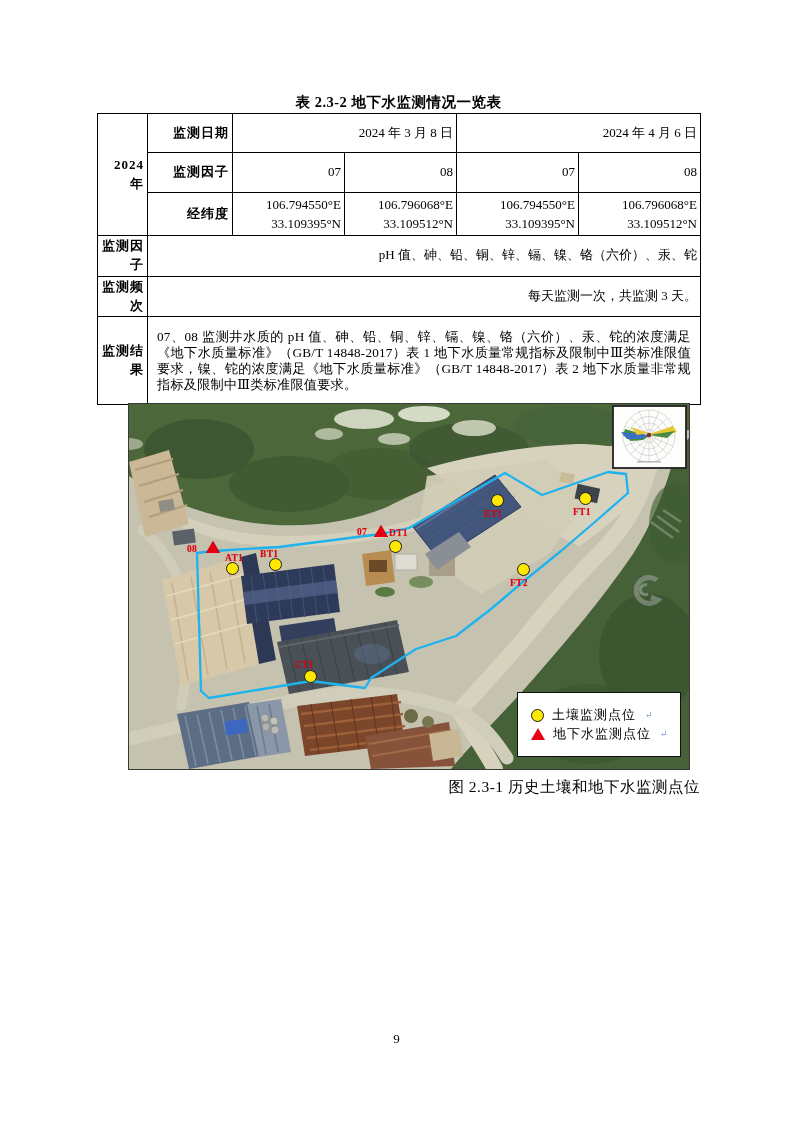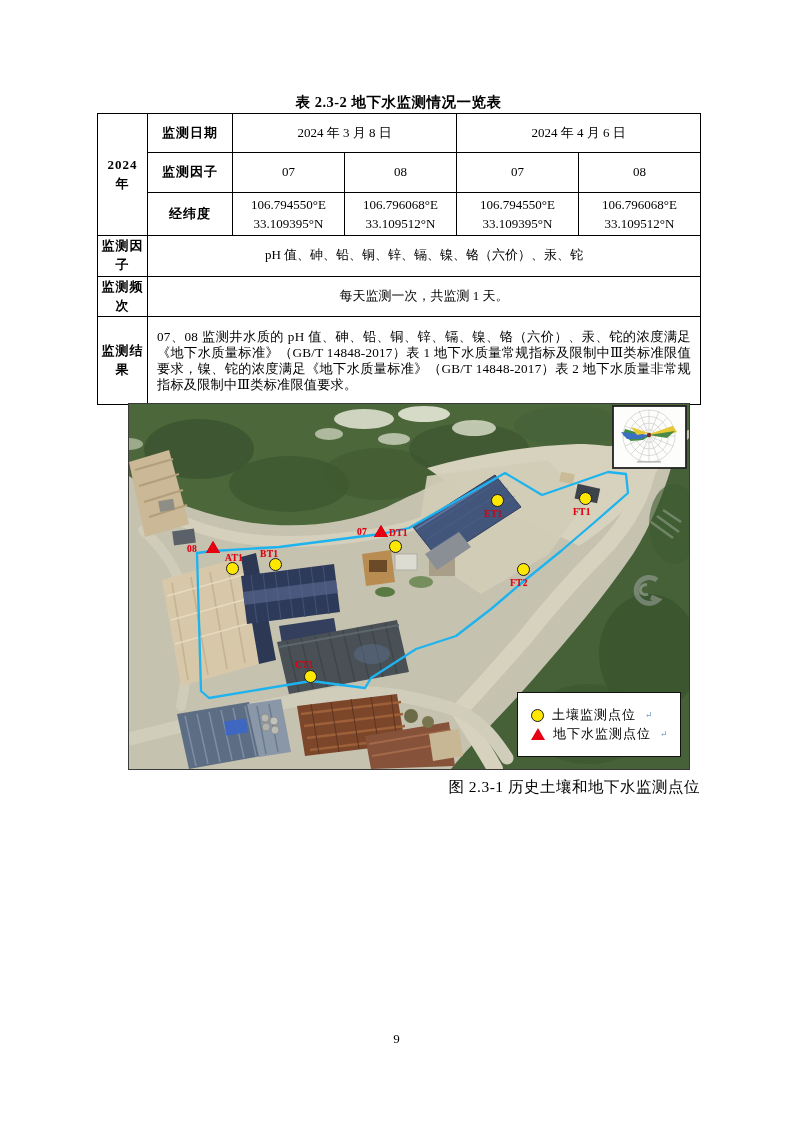--- a/index.html
+++ b/index.html
@@ -11,21 +11,21 @@
   
   .tbl-title{
     position:absolute;left:97px;top:93px;width:603px;text-align:center;
     font-size:14.5px;font-weight:bold;letter-spacing:.5px;
   }
   table.mon{
     position:absolute;left:97px;top:113px;width:603px;height:282px;
     border-collapse:collapse;table-layout:fixed;
   }
   table.mon td{
-    border:1px solid #000;text-align:center;vertical-align:middle;
+    border:1px solid #000;text-align:right;vertical-align:middle;
     font-size:13px;padding:1px 3px;line-height:1.45;
   }
   table.mon td.hd{font-weight:bold;letter-spacing:1px;}
   table.mon td.res{
     text-align:justify;text-justify:inter-ideograph;font-size:13.2px;
     padding:4px 9px;line-height:16px;letter-spacing:.2px;
   }
   .coord{font-size:13px;line-height:1.5;}
   
   .figure{
@@ -126,21 +126,21 @@
               <div>33.109512°N</div>
             </div>
           </td>
     </tr>
     <tr style="height:35px">
       <td class="hd">监测因子</td>
       <td colspan="5">pH 值、砷、铅、铜、锌、镉、镍、铬（六价）、汞、铊</td>
     </tr>
     <tr style="height:37px">
       <td class="hd">监测频次</td>
-      <td colspan="5">每天监测一次，共监测 1 天。</td>
+      <td colspan="5">每天监测一次，共监测 3 天。</td>
     </tr>
     <tr style="height:88px">
       <td class="hd">监测结果</td>
       <td colspan="5" class="res">07、08 监测井水质的 pH 值、砷、铅、铜、锌、镉、镍、铬（六价）、汞、铊的浓度满足《地下水质量标准》（GB/T 14848-2017）表 1 地下水质量常规指标及限制中Ⅲ类标准限值要求，镍、铊的浓度满足《地下水质量标准》（GB/T 14848-2017）表 2 地下水质量非常规指标及限制中Ⅲ类标准限值要求。</td>
     </tr>
   </tbody>
     </table>
 
   <div class="figure">
     <svg class="base" viewBox="0 0 560 365" preserveAspectRatio="none">

